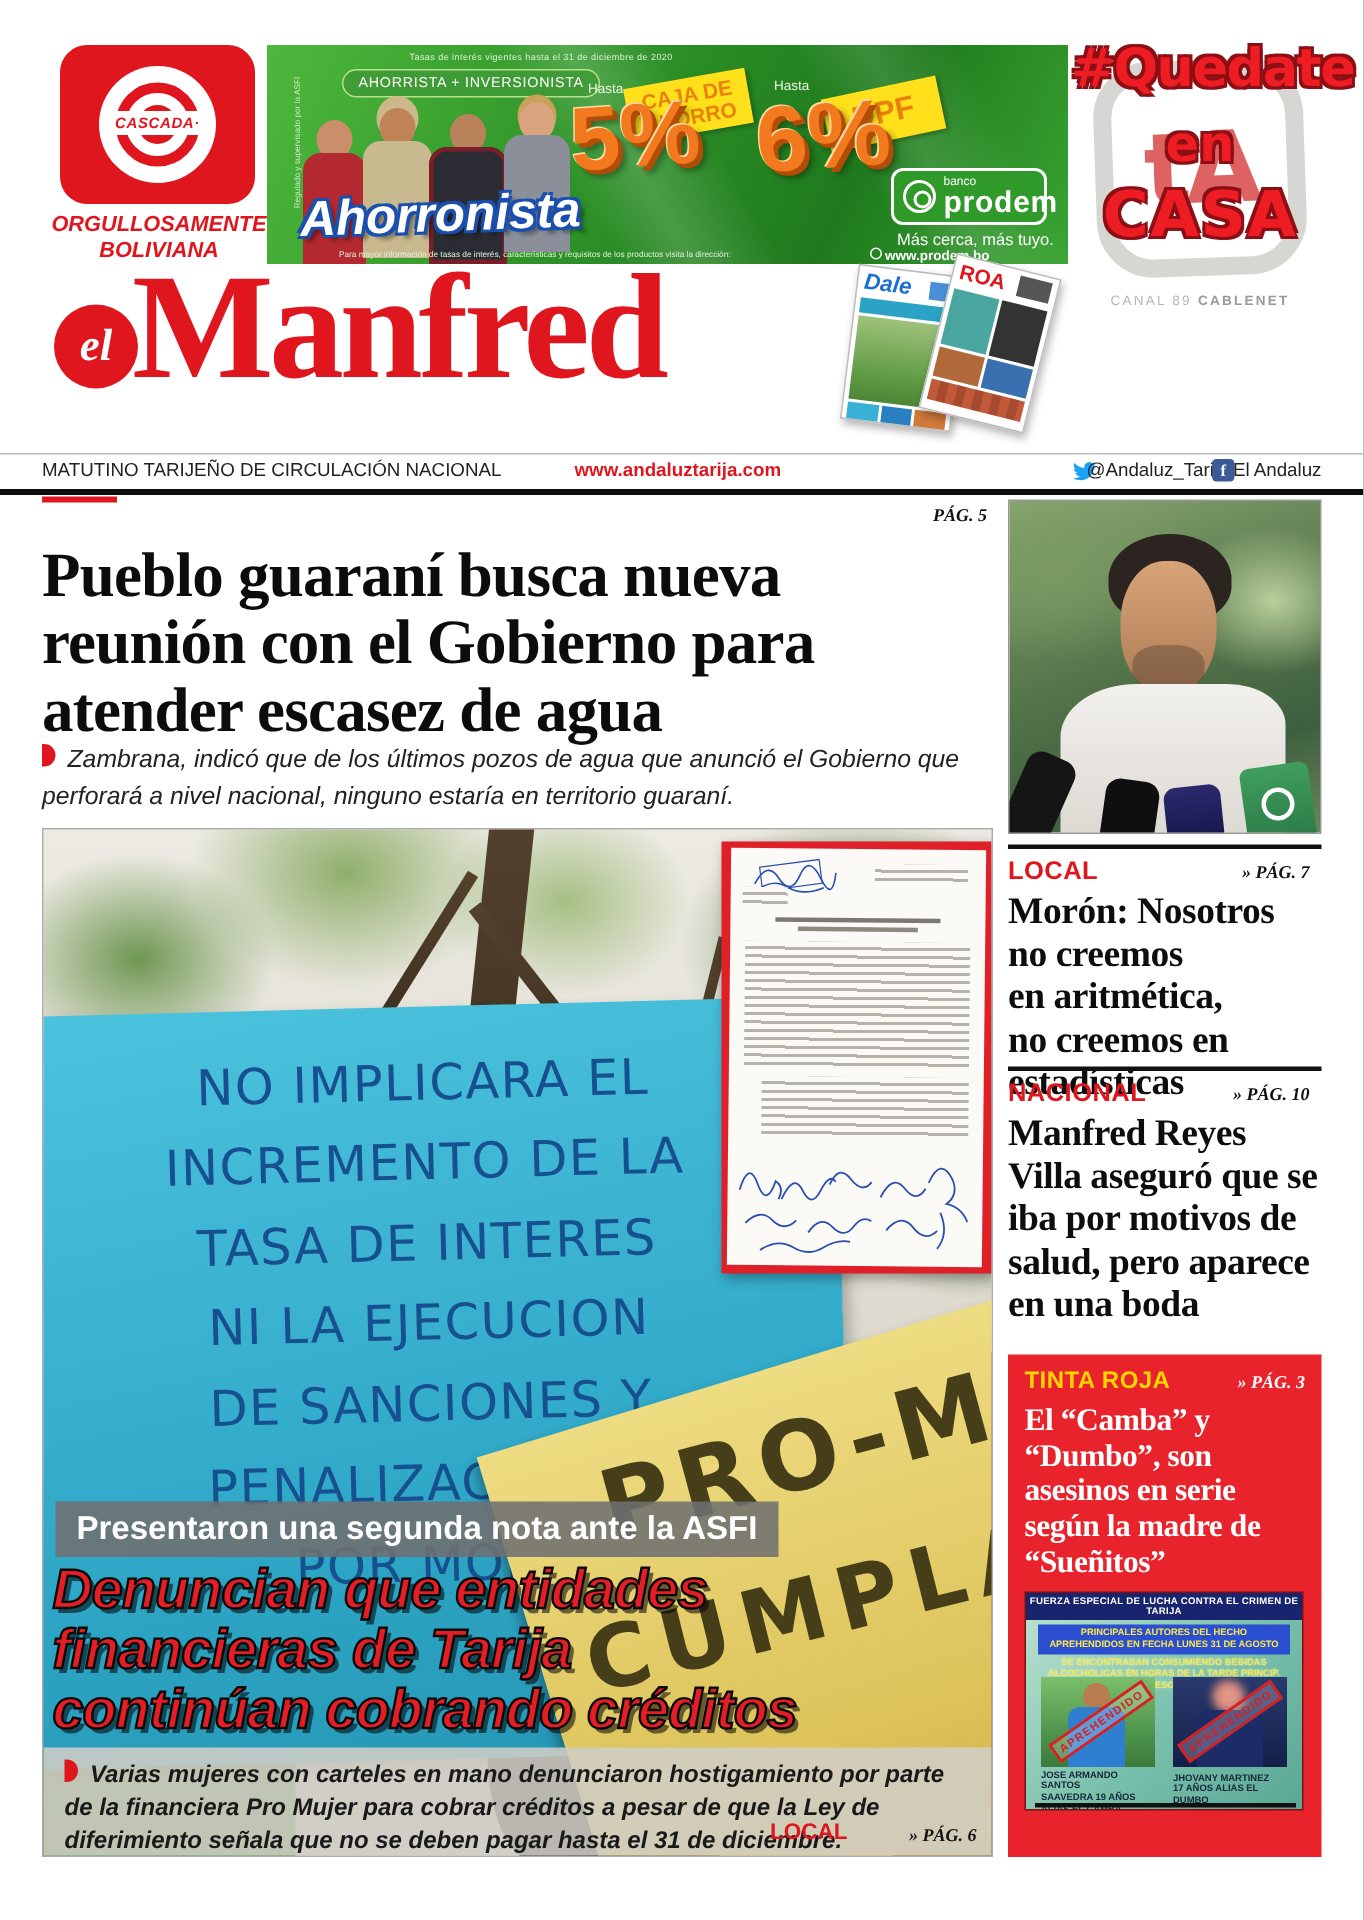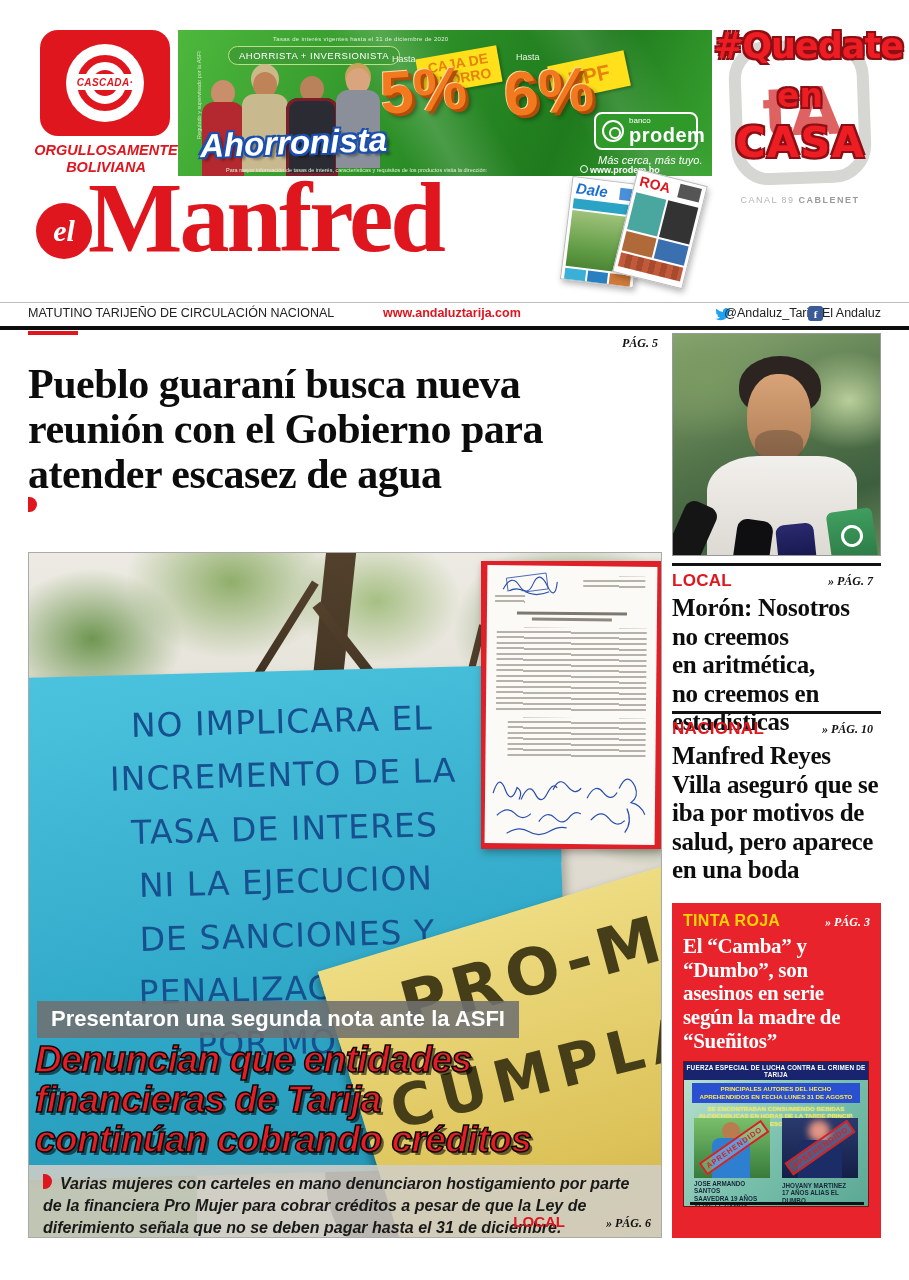--- a/index.html
+++ b/index.html
@@ -34,21 +34,21 @@
       text-shadow:-2px -2px 0 #1a4fae,2px -2px 0 #1a4fae,-2px 2px 0 #1a4fae,2px 2px 0 #1a4fae,4px 4px 3px rgba(0,0,0,.4);}
   .flag{position:absolute;background:#ffe01a;color:#e8820a;font-weight:900;text-align:center;line-height:1.05;
         box-shadow:2px 2px 3px rgba(0,0,0,.25);}
   .bignum{position:absolute;font-weight:900;color:#f2791e;
         text-shadow:-1px -1px 0 #ffd9a0,3px 3px 0 #b24d08,5px 5px 4px rgba(0,0,0,.35);}
   .hasta{position:absolute;font-size:9px;color:#eaf5e2;}
   .prodem-logo{left:416px;top:82px;width:104px;height:38px;border:2px solid #fff;border-radius:8px;background:#2f9a2a;
                display:flex;align-items:center;padding:2px 6px;gap:5px;}
   .prodem-icon{width:22px;height:22px;border:2.5px solid #fff;border-radius:50%;position:relative;flex:none;}
   .prodem-icon:after{content:"";position:absolute;left:5px;top:5px;width:8px;height:8px;border:2px solid #fff;border-radius:50%;}
-  .ad-slogan{left:420px;top:124px;font-size:11px;color:#fff;font-style:italic;}
+  .ad-slogan{left:420px;top:124px;font-size:11px;color:#fff;}
   .ad-disc-bot{left:48px;top:137px;width:360px;font-size:5.5px;color:#dff0d6;}
   .ad-url{left:412px;top:135px;font-size:9px;font-weight:bold;color:#fff;}
   .quedate{left:714px;top:14px;width:172px;height:194px;background:#fff;}
   .tva{left:16px;top:26px;width:140px;height:144px;border:12px solid #d6d6d3;border-radius:38px;transform:rotate(-2deg);
        display:flex;align-items:center;justify-content:center;}
   .tva-glyph{font-size:66px;font-weight:900;color:#da4747;opacity:.85;font-family:"DejaVu Sans",sans-serif;letter-spacing:-4px;}
   .qline{position:absolute;left:0;width:100%;text-align:center;font-weight:900;color:#ee1c23;font-family:"DejaVu Sans",sans-serif;
       text-shadow:-2px -2px 0 #8b0f14,2px -2px 0 #8b0f14,-2px 2px 0 #8b0f14,2px 2px 0 #8b0f14;}
   .q-footer{position:absolute;left:0;bottom:3px;width:100%;text-align:center;font-size:9px;color:#b5b5b3;letter-spacing:1.5px;}
   
@@ -233,21 +233,21 @@
     <span style="position:absolute;right:0;">El Andaluz</span>
   </div>
   <div class="abs rule-black"></div>
 
   <div class="abs kicker-tick"></div>
   <div class="abs pagetag" style="left:622px;top:336px;">PÁG. 5</div>
   <div class="abs lead-h serif pre">Pueblo guaraní busca nueva
 reunión con el Gobierno para
 atender escasez de agua</div>
   <div class="abs deck">
-    <span class="bullet"></span>
+    <span class="bullet"></span><span>Zambrana, indicó que de los últimos pozos de agua que anunció el Gobierno que perforará a nivel nacional, ninguno estaría en territorio guaraní.</span>
   </div>
 
   <div class="abs photo-man">
     <div class="abs" style="left:66px;top:22px;width:82px;height:60px;background:#2b2420;border-radius:50% 50% 42% 42%;"></div>
     <div class="abs" style="left:74px;top:40px;width:64px;height:88px;background:linear-gradient(#d7a377,#bb875f 70%,#a8744e);border-radius:46%;"></div>
     <div class="abs" style="left:82px;top:96px;width:48px;height:30px;background:rgba(90,70,55,.45);border-radius:40%;"></div>
     <div class="abs" style="left:34px;top:122px;width:150px;height:104px;background:linear-gradient(#f2f0ec,#dcd8d2);border-radius:34% 26% 0 0;"></div>
     <div class="abs" style="left:2px;top:168px;width:34px;height:62px;background:#151515;border-radius:10px;transform:rotate(24deg);"></div>
     <div class="abs" style="left:62px;top:186px;width:36px;height:48px;background:#0f0f12;border-radius:10px;transform:rotate(8deg);"></div>
     <div class="abs" style="left:104px;top:190px;width:38px;height:40px;background:linear-gradient(#2a2a6e,#14144a);border-radius:8px;transform:rotate(-6deg);"></div>

